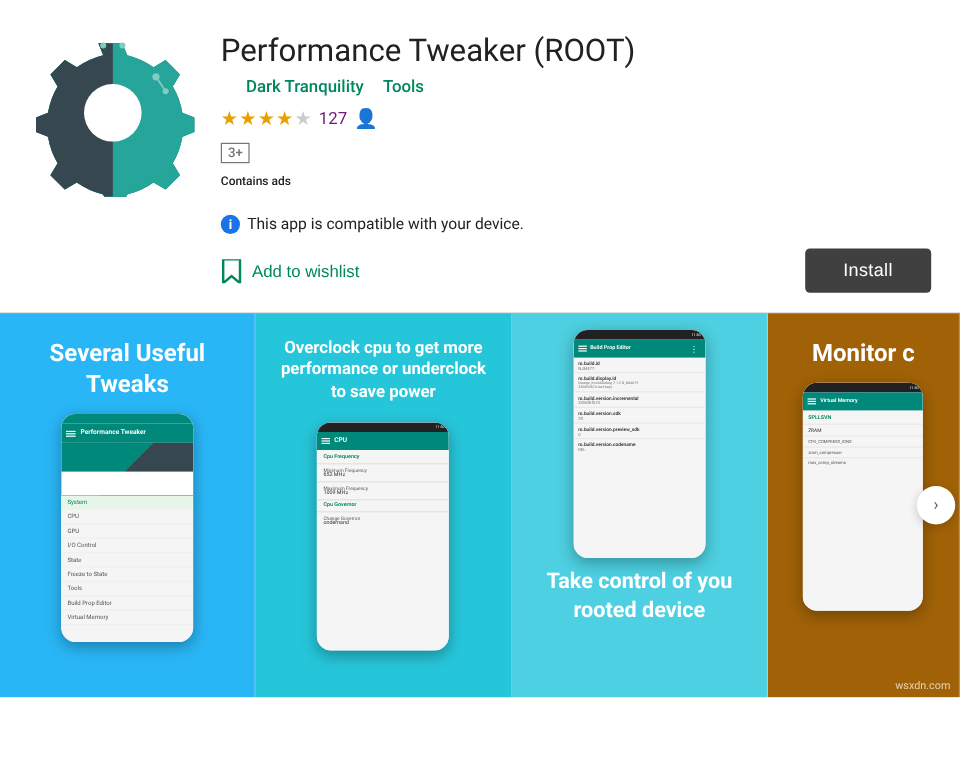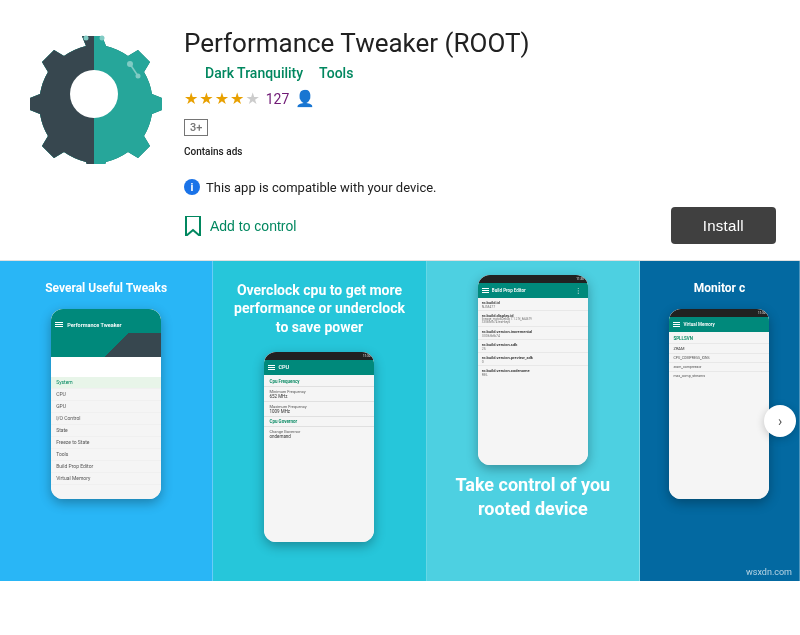--- a/index.html
+++ b/index.html
@@ -192,21 +192,21 @@
     .screenshot-card:last-child {
       border-right: none;
     }
 
     .card-bg-blue {
       background: #29b6f6;
     }
 
     .screenshot-text {
       color: white;
-      font-size: 12px;
+      font-size: 20px;
       font-weight: 700;
       text-align: center;
       padding: 20px 16px 12px;
       line-height: 1.3;
       z-index: 2;
       position: relative;
     }
 
     
     .phone-mockup {
@@ -374,21 +374,21 @@
     <div class="compatibility">
       <span class="info-icon">i</span>
       <span>This app is compatible with your device.</span>
     </div>
 
     <div class="action-row">
       <button class="wishlist-btn">
         <svg width="18" height="20" viewBox="0 0 18 20">
           <path d="M2,0 L16,0 L16,20 L9,14 L2,20 Z" fill="none" stroke="#01875f" stroke-width="2"></path>
         </svg>
-        <span>Add to control</span>
+        <span>Add to wishlist</span>
       </button>
       <button class="install-btn">Install</button>
     </div>
   </div>
 </div>
 
 <div class="screenshots-section" style="position:relative;">
 
   <div class="screenshot-card card-bg-blue" style="background:#29b6f6;">
     <div class="screenshot-text">Several Useful Tweaks</div>
@@ -504,21 +504,21 @@
           <div style="padding:1.5px 4px;">
             <div style="color:#333;font-size:4px;font-weight:600;">ro.build.version.codename</div>
             <div style="color:#777;font-size:3.5px;">REL</div>
           </div>
         </div>
       </div>
     </div>
     <div class="card-bottom-text" style="position:static;padding:8px 12px 0;font-size:18px;font-weight:700;color:white;text-align:center;line-height:1.3;">Take control of you rooted device</div>
   </div>
 
-  <div class="screenshot-card" style="background:#0369a1; max-width:160px; overflow:hidden;">
+  <div class="screenshot-card" style="background:#a16207; max-width:160px; overflow:hidden;">
     <div class="screenshot-text" style="white-space:nowrap;overflow:hidden;">Monitor c</div>
 
     <div class="phone-mockup" style="width:100px;margin-top:0;">
       <div class="phone-screen">
         <div style="height:8px;background:#212121;display:flex;align-items:center;padding:0 4px;justify-content:flex-end;">
           <span style="color:white;font-size:3px;">11:30</span>
         </div>
         <div style="height:15px;background:#00897b;display:flex;align-items:center;padding:0 4px;gap:3px;">
           <div style="display:flex;flex-direction:column;gap:1px;width:7px;">
             <div style="height:1px;background:white;"></div>

